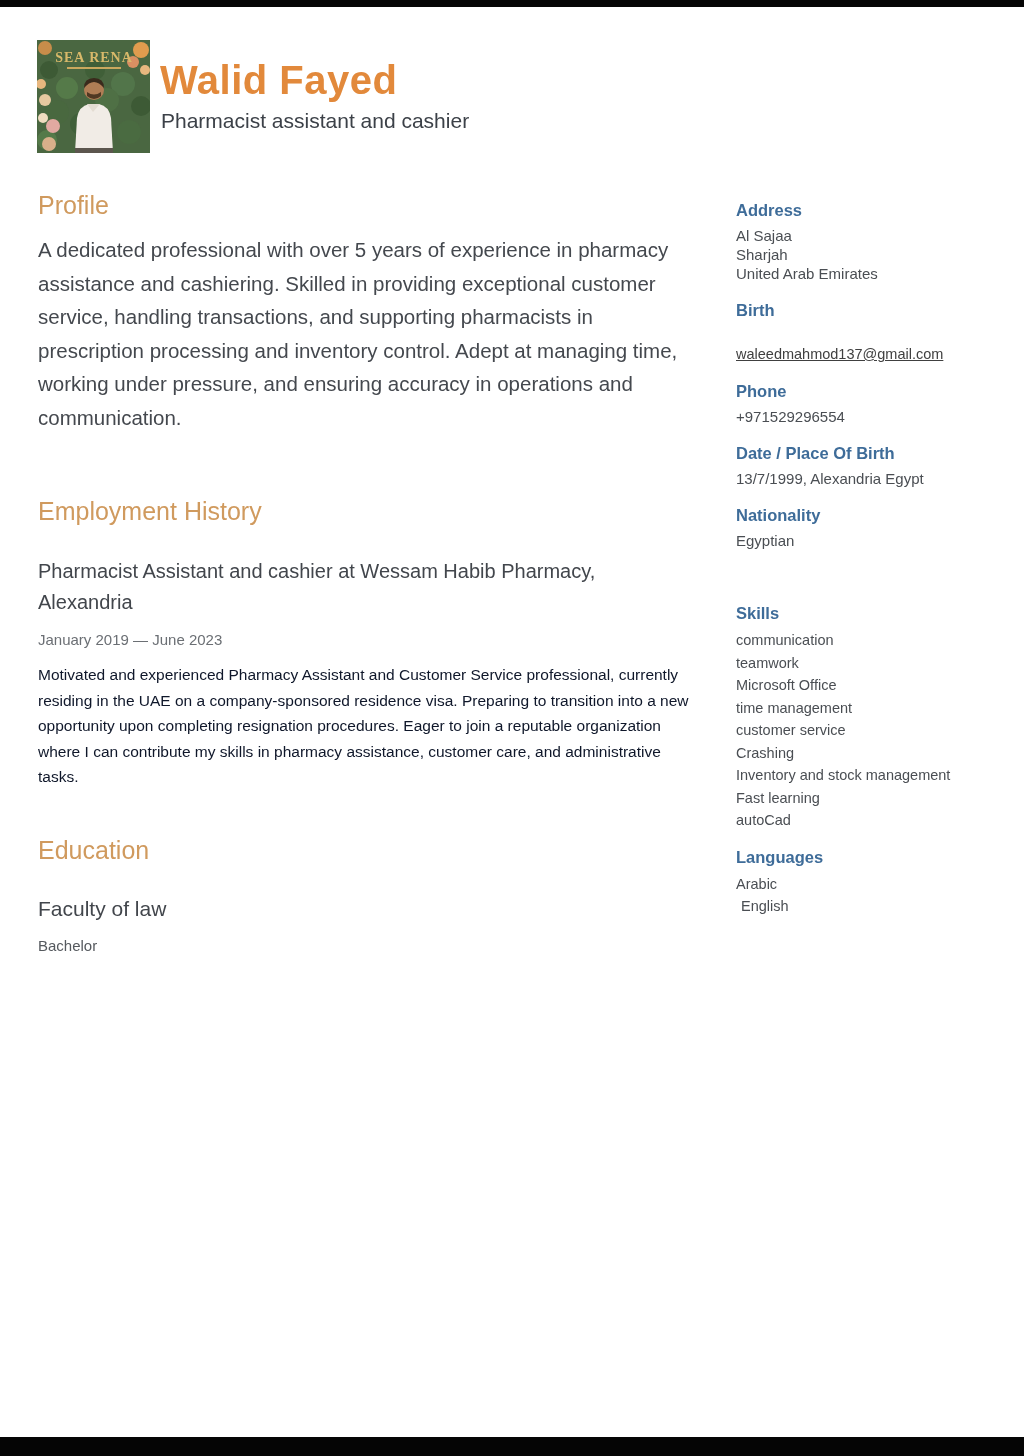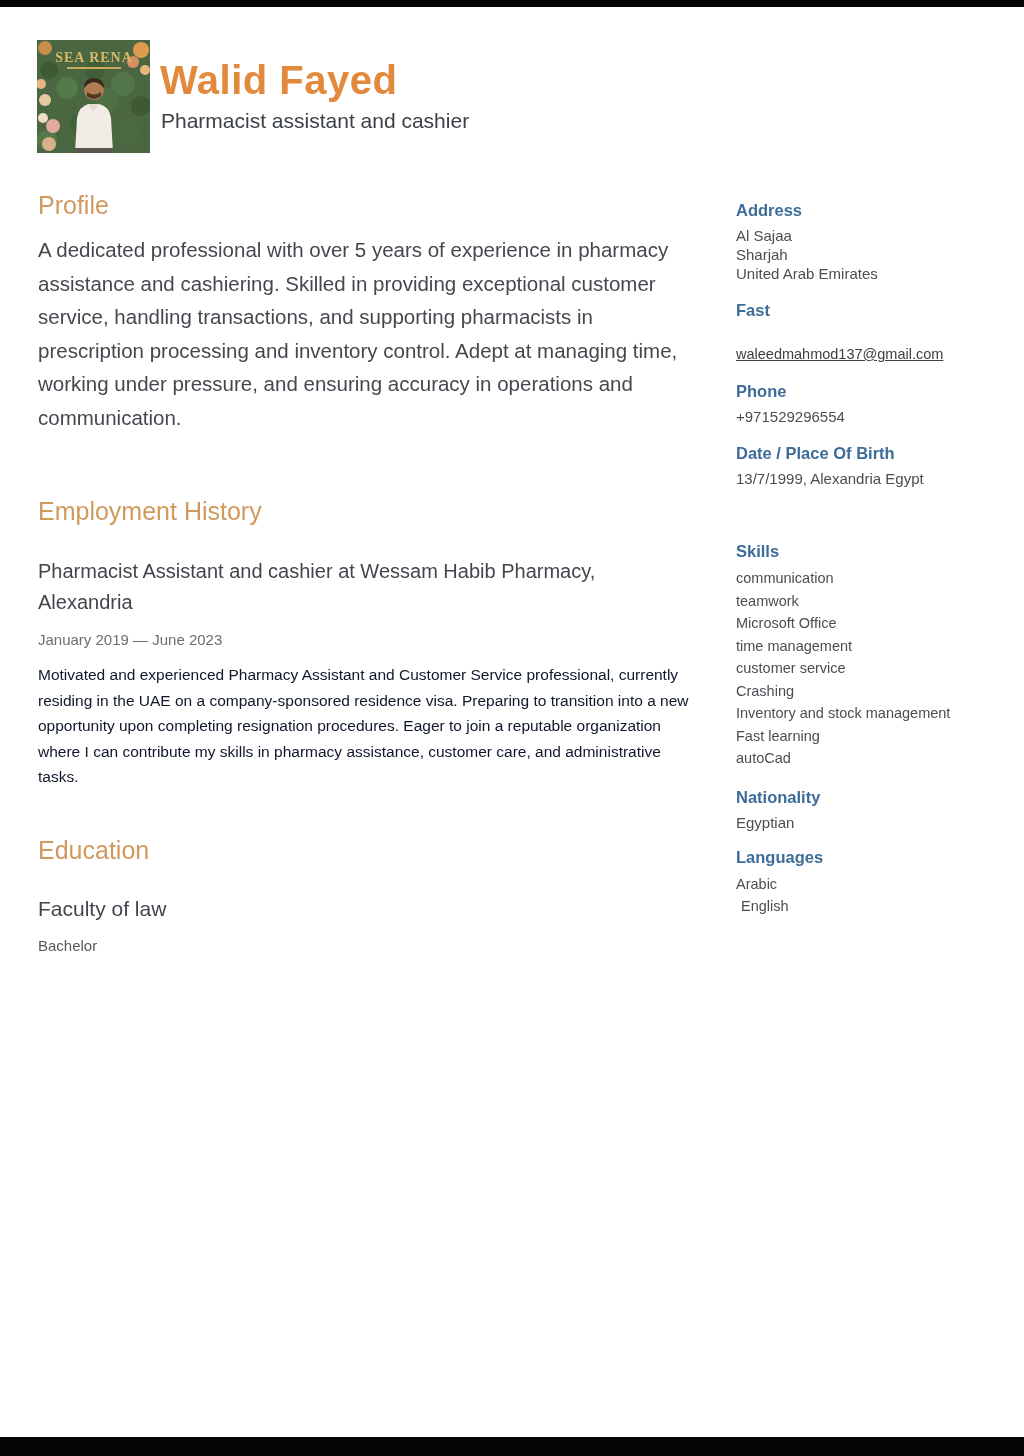--- a/index.html
+++ b/index.html
@@ -214,54 +214,54 @@
   <div class="right-col">
 
     <div class="side-group side-group-first">
       <h4 class="side-heading">Address</h4>
       <div class="side-text">Al Sajaa</div>
       <div class="side-text" style="margin-top:0">Sharjah</div>
       <div class="side-text" style="margin-top:0">United Arab Emirates</div>
     </div>
 
     <div class="side-group">
-      <h4 class="side-heading">Fast</h4>
+      <h4 class="side-heading">Birth</h4>
       <a class="email-link">waleedmahmod137@gmail.com</a>
     </div>
 
     <div class="side-group">
       <h4 class="side-heading">Phone</h4>
       <div class="side-text">+971529296554</div>
     </div>
 
     <div class="side-group">
       <h4 class="side-heading">Date / Place Of Birth</h4>
       <div class="side-text">13/7/1999, Alexandria Egypt</div>
+    </div>
+
+    <div class="side-group">
+      <h4 class="side-heading">Nationality</h4>
+      <div class="side-text">Egyptian</div>
     </div>
 
     <div class="side-group skills-group">
       <h4 class="side-heading">Skills</h4>
       <div class="skills-list">
         <div class="skill-item">communication</div>
         <div class="skill-item">teamwork</div>
         <div class="skill-item">Microsoft Office</div>
         <div class="skill-item">time management</div>
         <div class="skill-item">customer service</div>
         <div class="skill-item">Crashing</div>
         <div class="skill-item">Inventory and stock management</div>
         <div class="skill-item">Fast learning</div>
         <div class="skill-item">autoCad</div>
       </div>
     </div>
 
-    <div class="side-group">
-      <h4 class="side-heading">Nationality</h4>
-      <div class="side-text">Egyptian</div>
-    </div>
-
     <div class="side-group languages-group">
       <h4 class="side-heading">Languages</h4>
       <div class="skills-list">
         <div class="language-item">Arabic</div>
         <div class="language-item">English</div>
       </div>
     </div>
 
   </div>
 

